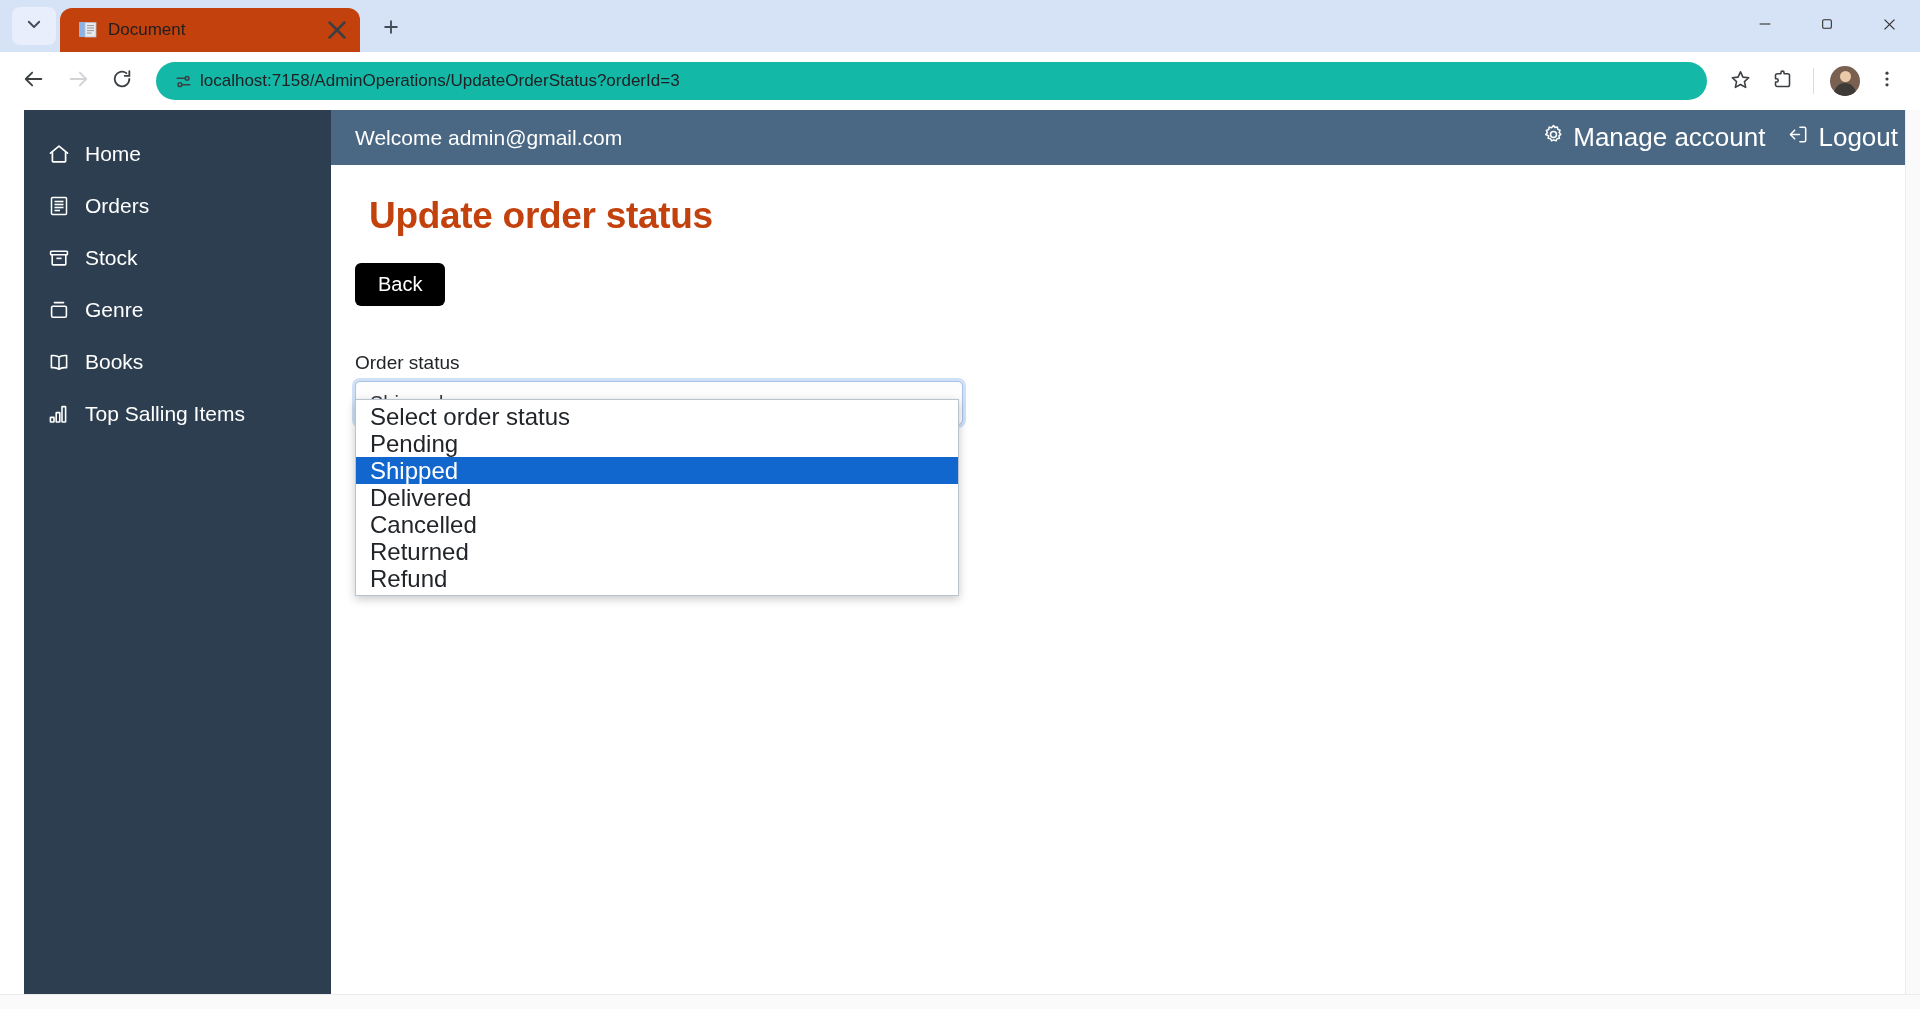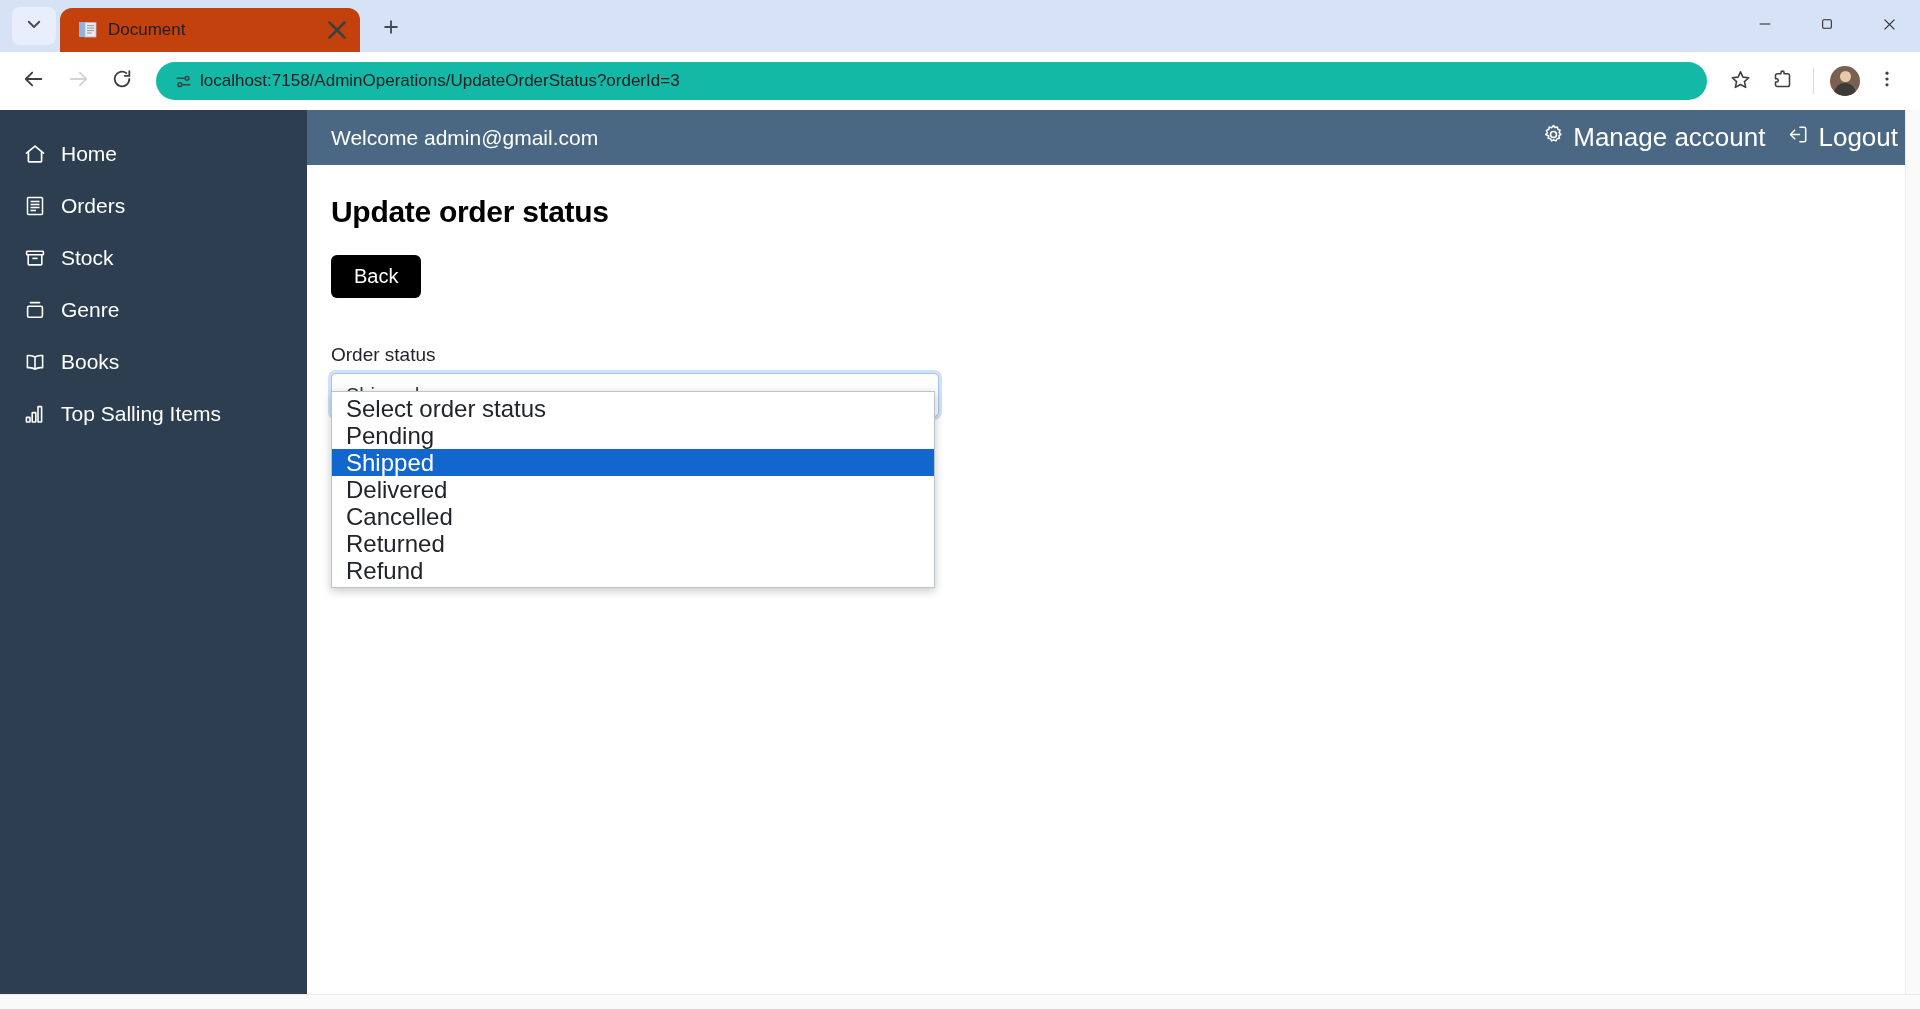--- a/index.html
+++ b/index.html
@@ -83,21 +83,21 @@
   .avatar .head {
     position:absolute; width:11px; height:11px; border-radius:50%;
     background:#e9c9a8; top:5px; left:9.5px;
   }
   .avatar .body {
     position:absolute; width:22px; height:13px; border-radius:11px 11px 0 0;
     background:#3e3a38; bottom:0; left:4px;
   }
 
   
-  .viewport { flex:1; display:flex; background:#ffffff; position:relative; overflow:hidden; }
+  .viewport { flex:1; display:flex; background:#ffffff; position:relative; overflow:hidden;padding-left:24px; }
 
   .sidebar {
     width:307px; flex:0 0 307px; background:#2c3e50; padding-top:18px;
   }
   .side-item {
     display:flex; align-items:center; gap:13px;
     padding:13px 0 13px 22px; color:#ffffff; font-size:21px;
     cursor:pointer; white-space:nowrap;
   }
   .side-icon { width:26px; height:26px; flex:0 0 26px; display:flex; align-items:center; justify-content:center; }
@@ -110,22 +110,22 @@
   }
   .welcome { font-size:21px; flex:1; white-space:nowrap; }
   .topbar-actions { display:flex; align-items:center; gap:22px; }
   .topbar-link {
     display:flex; align-items:center; gap:8px; font-size:26px;
     color:#ffffff; cursor:pointer; white-space:nowrap;
   }
 
   .main { flex:1; padding:30px 0 0 24px; position:relative; }
   .page-title {
-    font-size:30px; font-weight:bold; color:#000000;
-    letter-spacing:-.3px; margin-bottom:26px;
+    font-size:37px; font-weight:bold; color:#c2410c;
+    letter-spacing:-.3px; margin-bottom:26px;margin-left:14px;
   }
   .btn-back {
     display:inline-block; background:#000000; color:#ffffff;
     font-size:20px; padding:10px 23px; border:none; border-radius:6px;
     cursor:pointer;
   }
 
   .field-group { margin-top:46px; position:relative; width:608px; }
   .field-label { font-size:19px; color:#212529; margin-bottom:7px; }
 

